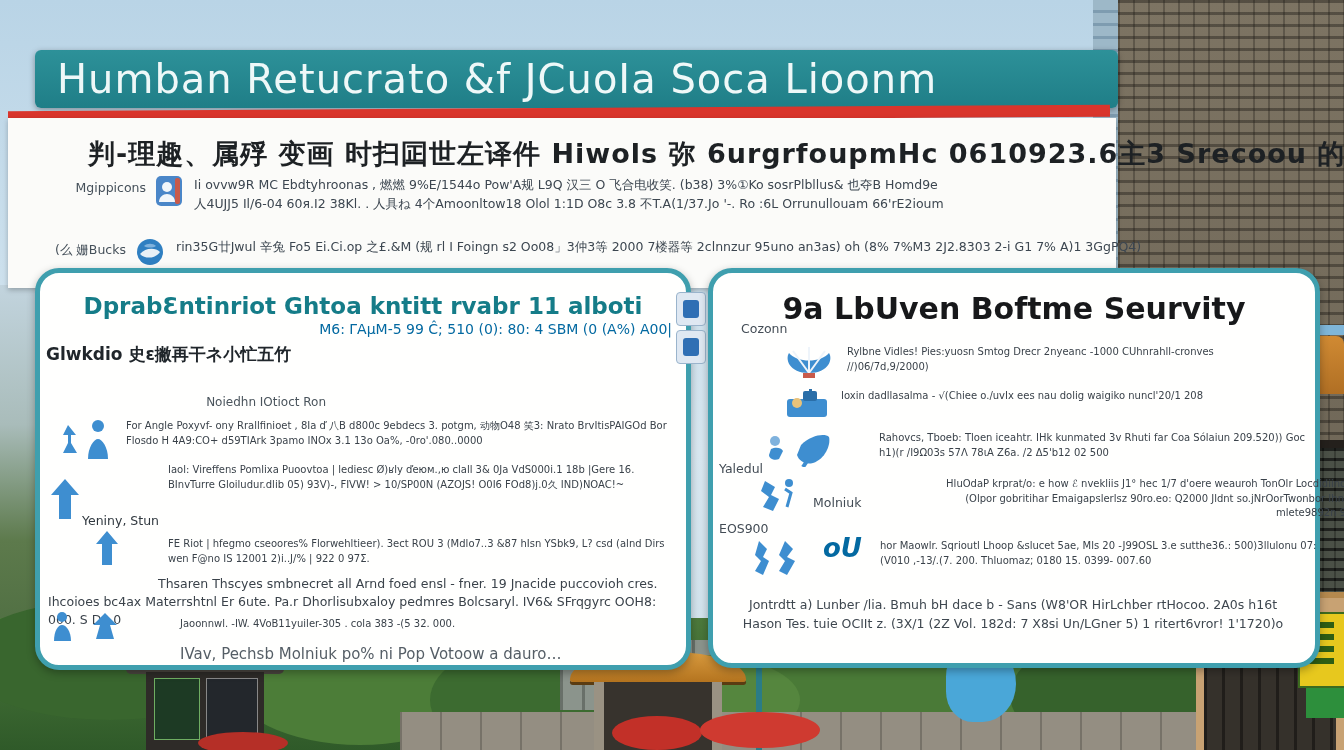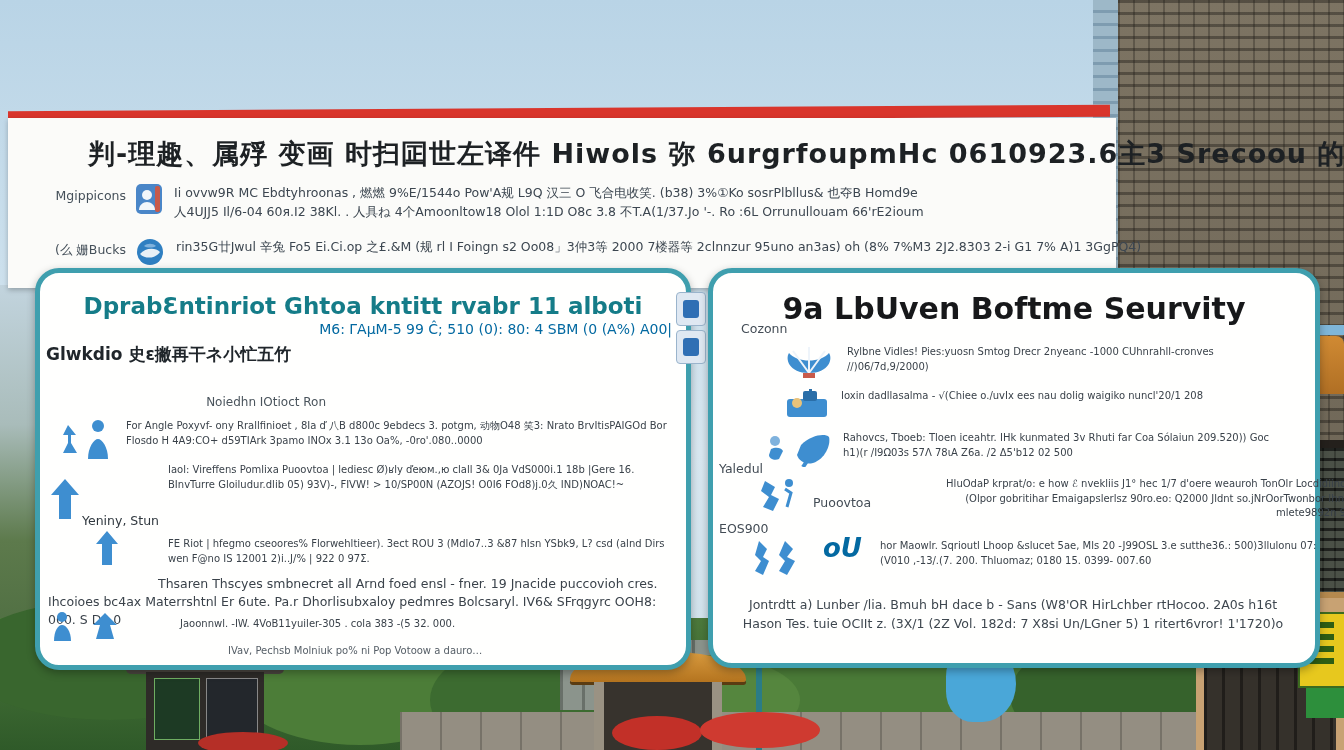--- a/index.html
+++ b/index.html
@@ -62,21 +62,21 @@
   .sign-glyph{position:absolute;left:6px;top:8px;width:28px;height:48px;background:
       repeating-linear-gradient(to bottom,#2f5e14 0 6px,transparent 6px 12px);}
   
   .title-bar{position:absolute;left:35px;top:50px;width:1083px;height:58px;background:linear-gradient(#2d9199,#1f7e87);
      border-radius:6px;box-shadow:0 2px 6px rgba(0,0,0,.35);display:flex;align-items:center;padding-left:22px;box-sizing:border-box;}
   .title-bar span{color:#eef8f8;font-size:40px;letter-spacing:1px;font-weight:500;white-space:nowrap;}
   .red-bar{position:absolute;left:8px;top:108px;width:1102px;height:12px;background:#d9352c;transform:rotate(-.35deg);}
   .panel{position:absolute;left:8px;top:118px;width:1108px;height:170px;background:#fbfbf9;box-shadow:0 2px 5px rgba(0,0,0,.25);}
   .panel-heading{position:absolute;left:80px;top:18px;font-size:27px;font-weight:bold;color:#1d2124;letter-spacing:1px;white-space:nowrap;}
   .panel-row{position:absolute;left:0;display:flex;align-items:flex-start;}
-  .pr1{top:66px;}  .pr2{top:120px;}
+  .pr1{top:58px;padding-left:20px;}  .pr2{top:120px;}
   .row-label{width:118px;text-align:right;font-size:12.5px;color:#45505a;padding-top:4px;flex:none;}
   .row-icon{flex:none;margin:0 12px 0 10px;}
   .row-text{font-size:12.5px;color:#3c4650;line-height:1.5;white-space:nowrap;}
   
   .card{position:absolute;background:#fffffe;border:5px solid #3f9fae;border-radius:24px;box-shadow:0 3px 8px rgba(0,0,0,.3);}
   .card-left{left:35px;top:268px;width:646px;height:392px;}
   .card-right{left:708px;top:268px;width:602px;height:390px;}
   .card *{box-sizing:border-box;}
   .abs{position:absolute;}
   .lc-title{top:20px;left:0;width:100%;text-align:center;font-size:23px;font-weight:bold;color:#157c88;white-space:nowrap;}
@@ -87,32 +87,32 @@
   .b-text{font-size:10px;color:#3a424a;line-height:1.45;}
   .lb1{top:146px;left:12px;width:615px;}
   .lb2{top:190px;left:128px;width:500px;}
   .arrow1{top:206px;left:10px;}
   .yeniny{top:240px;left:42px;font-size:12.5px;color:#30383f;}
   .arrow2{top:258px;left:55px;}
   .lb3{top:264px;left:128px;width:500px;}
   .lpara{top:302px;left:8px;width:625px;font-size:12.5px;color:#3a424a;line-height:1.45;text-indent:110px;}
   .lb5-icons{top:338px;left:12px;display:flex;gap:8px;}
   .lb5{top:344px;left:140px;width:490px;}
-  .lc-footer{top:372px;left:140px;font-size:10px;color:#555e66;margin-left:48px;}
+  .lc-footer{top:372px;left:140px;font-size:15px;color:#555e66;}
   .rc-title{top:18px;left:0;width:100%;text-align:center;font-size:30px;font-weight:bold;color:#17181a;white-space:nowrap;}
   .rc-lab{font-size:12.5px;color:#434c55;}
   .cozonn{top:48px;left:28px;}
   .yaledul{top:188px;left:6px;text-align:center;}
   .eos900{top:248px;left:6px;}
   .trnulsa{top:222px;left:100px;}
   .ri{display:flex;align-items:flex-start;}
   .ri .b-text{width:440px;}
   .ri1{top:72px;left:60px;}
   .ri2{top:116px;left:62px;}
-  .ri3{top:158px;left:44px;}
+  .ri3{top:158px;left:44px;gap:36px;}
   .ri4{top:204px;left:36px;}
   .ri4 .b-text{width:430px;text-align:right;margin-left:118px;}
   .ri5{top:266px;left:28px;}
   .scribble{font-size:26px;font-weight:bold;font-style:italic;color:#0369a1;margin:-6px 18px 0 4px;}
   .rc-footer{top:322px;left:20px;width:560px;text-align:center;font-size:12.5px;color:#3e474f;line-height:1.55;}
   .mid-icons{position:absolute;left:676px;top:292px;width:30px;}
   .mid-icon{width:28px;height:32px;background:#dfe8f2;border:1px solid #9ab4cc;border-radius:4px;margin-bottom:4px;
      display:flex;align-items:center;justify-content:center;}
   .mid-icon .sq{width:16px;height:18px;background:#2f6fb4;border-radius:3px;}
   svg{display:block;}
@@ -157,20 +157,23 @@
   <div class="blob fl3"></div>
   <div class="bgel sculpture"></div>
   <div class="bgel rt-awning"></div>
   <div class="bgel rt-bldg"></div>
   <div class="bgel rt-front"></div>
   <div class="bgel sign-y">
       <div class="sign-glyph"></div>
     </div>
   <div class="bgel sign-g"></div>
 
+  <div class="title-bar">
+    <span>Humban Retucrato &amp;f JCuoIa Soca Lioonm</span>
+  </div>
   <div class="red-bar"></div>
 
   <div class="panel">
     <div class="panel-heading">判-理趣、属殍 变画 时扫囸世左译件 Hiwols 弥 6urgrfoupmHc 0610923.6主3 Srecoou 的|刀|件件·</div>
     <div class="panel-row pr1">
       <div class="row-label">Mgippicons</div>
       <span class="row-icon">
         <svg width="26" height="30" viewBox="0 0 26 30">
             <rect x="0" y="0" width="26" height="30" rx="5" fill="#4a86c8"></rect>
             <rect x="19" y="2" width="5" height="26" rx="2" fill="#c85a4a"></rect>
@@ -298,21 +301,21 @@
     <div class="abs ri ri4">
       <span class="row-icon">
         <svg width="40" height="34" viewBox="0 0 40 34">
             <path d="M6 4l10 6-4 8 8 4-6 12-10-4 6-10-8-6z" fill="#3e8ed0"></path>
             <circle cx="30" cy="6" r="4" fill="#3e8ed0"></circle>
             <path d="M26 12l6 4-4 14" stroke="#3e8ed0" stroke-width="3" fill="none"></path>
           </svg>
       </span>
       <div class="b-text">HluOdaP krprat/o: e how ℰ nvekliis J1° hec 1/7 d'oere weauroh TonOlr Locdidiinc th (Olpor gobritihar Emaigapslerlsz 90ro.eo: Q2000 Jldnt so.jNrOorTwonbor Ihnlyn mlete9892n 97 :</div>
     </div>
-    <div class="abs rc-lab trnulsa">Puoovtoa</div>
+    <div class="abs rc-lab trnulsa">Molniuk</div>
 
     <div class="abs rc-lab eos900">EOS900</div>
 
     <div class="abs ri ri5">
       <span class="row-icon">
         <svg width="56" height="36" viewBox="0 0 56 36">
             <path d="M8 2l8 8-4 8 6 4-6 14-8-4 6-10-6-6z" fill="#3e8ed0"></path>
             <path d="M34 2l8 8-6 8 8 4-8 14-8-4 6-10-6-6z" fill="#3e8ed0"></path>
           </svg>
       </span>

